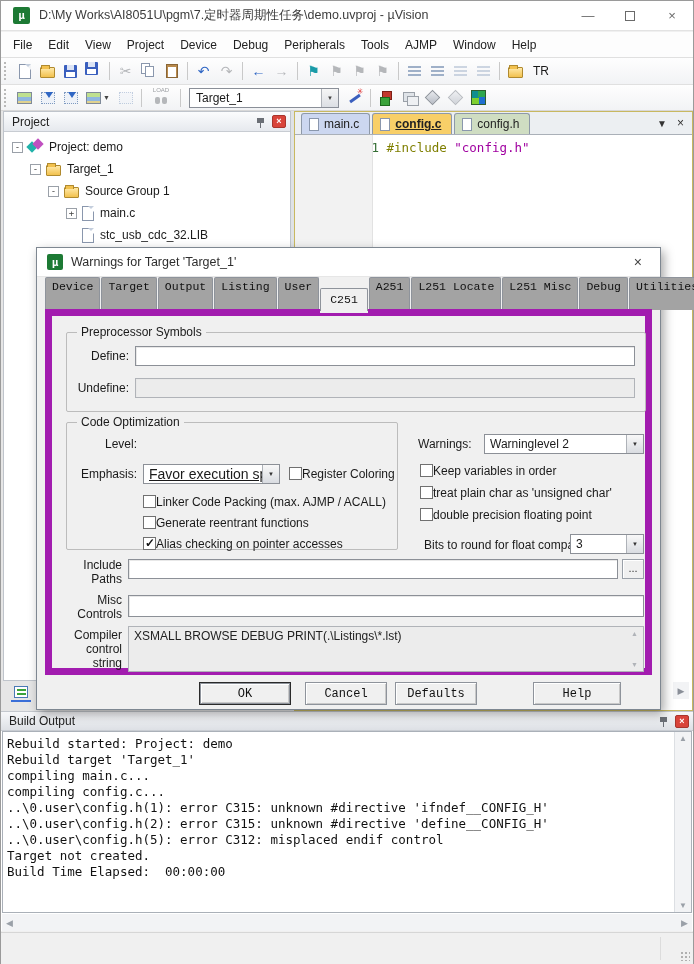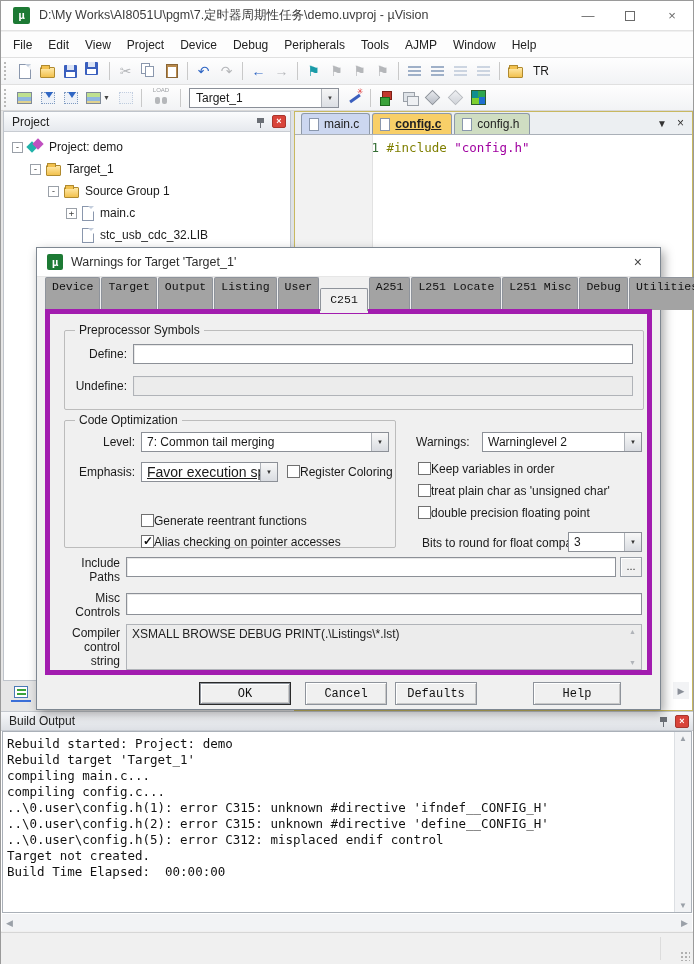--- a/index.html
+++ b/index.html
@@ -123,21 +123,21 @@
 
   
   .dialog { position:absolute; left:35px; top:246px; width:625px; height:463px; background:#f0f0f0; border:1px solid #7e8791; box-shadow:3px 4px 10px rgba(0,0,0,.35); }
   .dlg-title { height:29px; background:#fff; display:flex; align-items:center; padding:0 10px; border-bottom:1px solid #e6e6e6; }
   .dlg-title .app-logo { margin-left:0; width:16px; height:16px; }
   .dlg-title-text { margin-left:8px; font-size:12.5px; color:#2e2e2e; }
   .dlg-close { margin-left:auto; color:#444; font-size:14px; padding:2px 8px; }
   .dlg-tabs { position:absolute; left:8px; top:40px; right:8px; height:22px; display:flex; align-items:flex-end; font-family:"Liberation Mono",monospace; font-size:11.5px; }
   .dtab { padding:2px 6px 17px 6px; border:1px solid #8e939b; border-bottom:none; background:#a3a3a3; border-radius:2px 2px 0 0; margin-right:1px; white-space:nowrap; color:#111; }
   .dtab.active { padding:4px 9px 5px 9px; position:relative; top:1px; z-index:3; background:#f0f0f0; box-shadow:0 2px 0 #f0f0f0; }
-  .dlg-content { position:absolute; left:8px; top:61px; right:8px; height:366px; border:5px solid #a21caf; background:#f0f0f0; z-index:1;padding-left:40px; }
+  .dlg-content { position:absolute; left:8px; top:61px; right:8px; height:366px; border:7px solid #a21caf; background:#f0f0f0; z-index:1;padding-left:40px; }
 
   .groupbox { position:absolute; border:1px solid #bcbcbc; border-radius:2px; }
   .legend { position:absolute; top:-8px; left:10px; background:#f0f0f0; padding:0 4px; font-size:12px; color:#1a1a1a; }
   .fld-label { position:absolute; font-size:12px; color:#1a1a1a; text-align:right; }
   .txt { position:absolute; height:20px; background:#fff; border:1px solid #8c9097; box-shadow:inset 1px 1px 0 #e8e8e8; font-size:12px; padding:0 4px; display:flex; align-items:center; }
   .txt.disabled { background:#ececec; border-color:#b0b3b8; }
   .combo2 { position:absolute; height:20px; background:#fff; border:1px solid #8c9097; display:flex; align-items:center; font-size:12px; }
   .combo2 .val { flex:1; padding:0 5px; white-space:nowrap; overflow:hidden; }
   .combo2 .btn { width:17px; align-self:stretch; background:linear-gradient(#f8f8f8,#d9dce1); border-left:1px solid #aeb2b8; display:flex; align-items:center; justify-content:center; font-size:6px; color:#333; flex:none; }
   .check-row { position:absolute; display:flex; align-items:flex-start; gap:0; font-size:12px; }
@@ -443,32 +443,32 @@
         <span class="legend">Preprocessor Symbols</span>
         <span class="fld-label" style="left:0; top:16px; width:62px;">Define:</span>
         <span class="txt" style="left:68px; top:13px; width:500px;"></span>
         <span class="fld-label" style="left:0; top:48px; width:62px;">Undefine:</span>
         <span class="txt disabled" style="left:68px; top:45px; width:500px;"></span>
       </div>
 
       <div class="groupbox" style="left:14px; top:106px; width:332px; height:128px;">
         <span class="legend">Code Optimization</span>
         <span class="fld-label" style="left:8px; top:14px; width:62px;">Level:</span>
-        <span class="combo2" style="left:76px; top:11px; width:248px;">
-          <span class="val">7: Common tail merging</span>
-          <span class="btn">▼</span>
-        </span>
         <span class="fld-label" style="left:0; top:44px; width:70px;">Emphasis:</span>
         <span class="combo2" style="left:76px; top:41px; width:137px;">
           <span class="val" style="font-size:14px;text-decoration:underline;">Favor execution speed</span>
           <span class="btn">▼</span>
         </span>
         <span class="check-row" style="left:222px; top:44px;">
           <span class="cb" data-checked="false"></span>
           <span>Register Coloring</span>
+        </span>
+        <span class="check-row" style="left:76px; top:72px;">
+          <span class="cb" data-checked="false"></span>
+          <span>Linker Code Packing (max. AJMP / ACALL)</span>
         </span>
         <span class="check-row" style="left:76px; top:93px;">
           <span class="cb" data-checked="false"></span>
           <span>Generate reentrant functions</span>
         </span>
         <span class="check-row" style="left:76px; top:114px;">
           <span class="cb" data-checked="true"></span>
           <span>Alias checking on pointer accesses</span>
         </span>
       </div>

